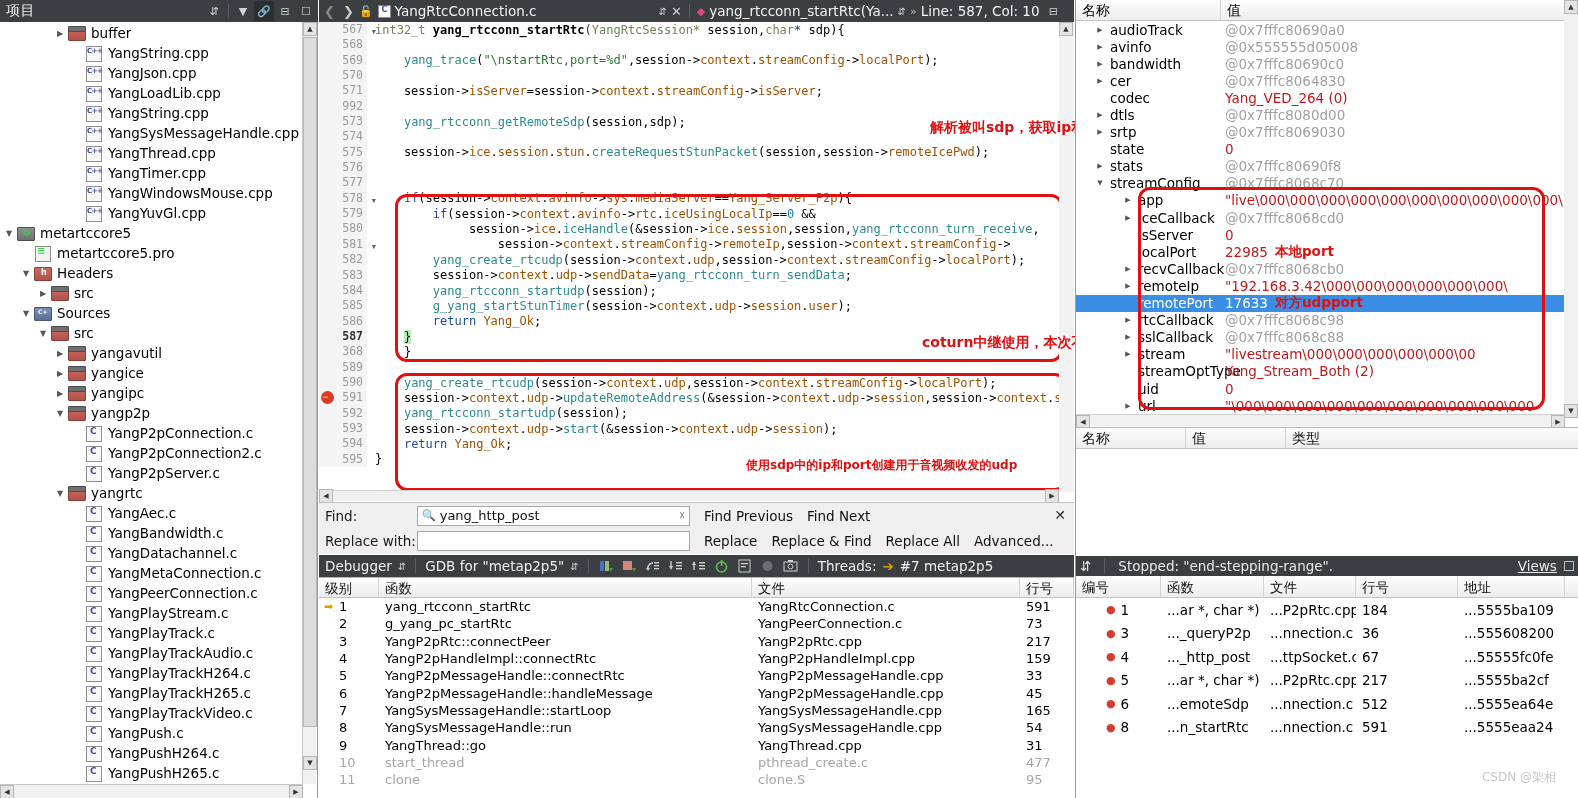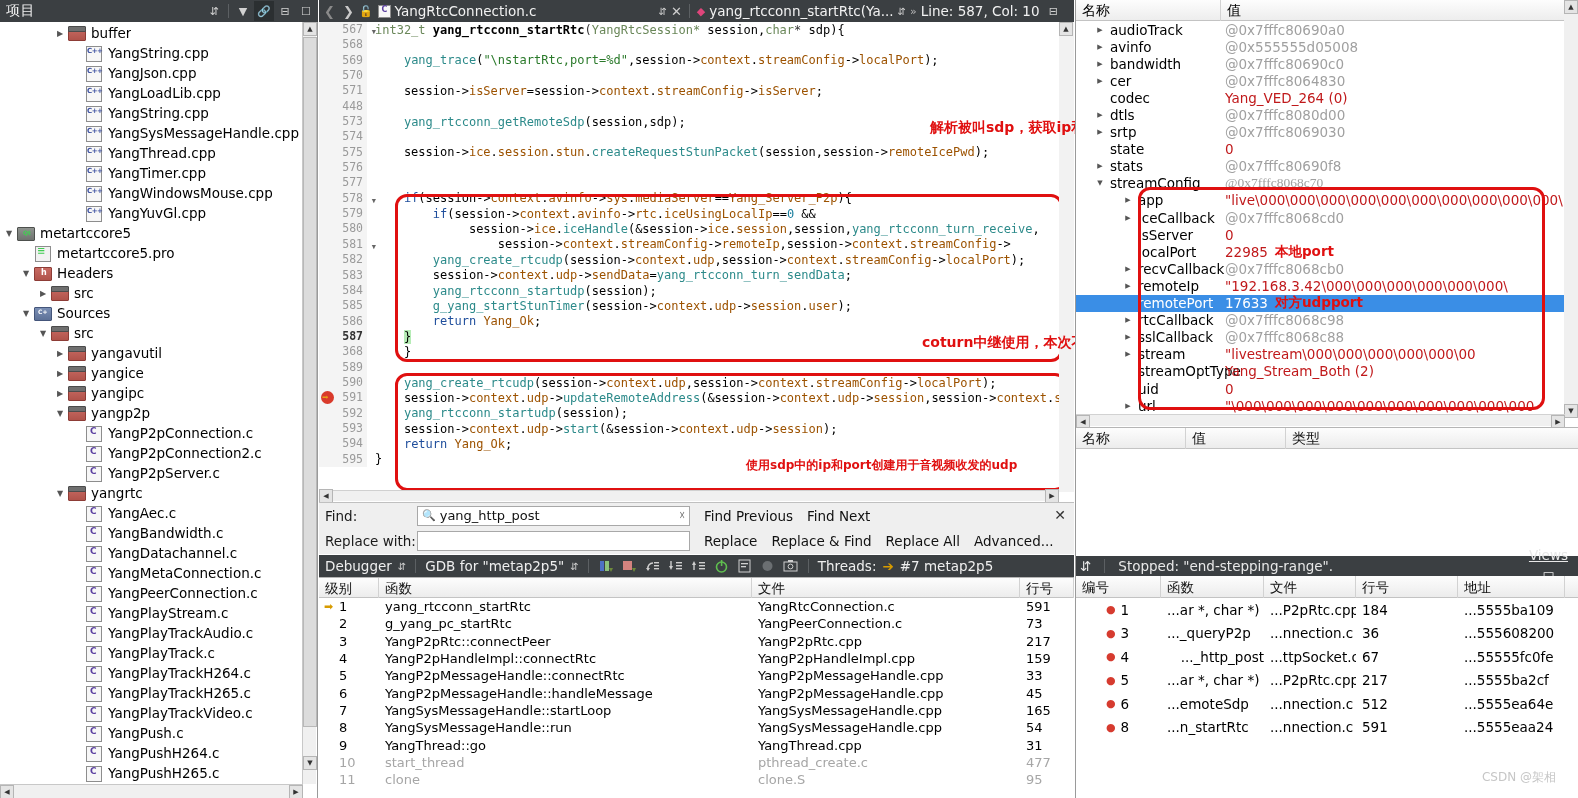--- a/index.html
+++ b/index.html
@@ -292,21 +292,21 @@
 
   #watch-panel {
     position: absolute; left: 0; top: 427px; width: 503px; height: 126px;
     background: #fff; border-top: 1px solid #b5b5b5;
   }
   #status-bar {
     position: absolute; left: 0; top: 556px; width: 503px; height: 20px;
     padding-left: 4px; font-size: 13.5px; justify-content: space-between;
   }
   #status-bar .left { display: flex; align-items: center; gap: 10px; }
-  #status-bar .right { display: flex; align-items: center; gap: 6px; padding-right: 11px; flex-direction: column; }
+  #status-bar .right { display: flex; align-items: center; gap: 6px; padding-right: 4px; }
   #status-bar .views { text-decoration: underline; }
 
   #bp-panel {
     position: absolute; left: 0; top: 576px; width: 503px; height: 222px; background: #fff;
   }
   .bprow { display: flex; height: 23.5px; align-items: center; font-size: 13.5px; }
   .bprow .c { padding-left: 6px; white-space: nowrap; overflow: hidden; }
   .bpdot { color: #d63b2f; font-size: 11px; margin-right: 5px; }
 
   #watermark {
@@ -478,26 +478,26 @@
           <span class="tlabel">YangPeerConnection.c</span>
         </div>
         <div class="trow" style="padding-left: 70px;">
           <span class="arrow "></span>
           <span class="ico cfile"></span>
           <span class="tlabel">YangPlayStream.c</span>
         </div>
         <div class="trow" style="padding-left: 70px;">
           <span class="arrow "></span>
           <span class="ico cfile"></span>
+          <span class="tlabel">YangPlayTrack.c</span>
+        </div>
+        <div class="trow" style="padding-left: 70px;">
+          <span class="arrow "></span>
+          <span class="ico cfile"></span>
           <span class="tlabel">YangPlayTrackAudio.c</span>
-        </div>
-        <div class="trow" style="padding-left: 70px;">
-          <span class="arrow "></span>
-          <span class="ico cfile"></span>
-          <span class="tlabel">YangPlayTrack.c</span>
         </div>
         <div class="trow" style="padding-left: 70px;">
           <span class="arrow "></span>
           <span class="ico cfile"></span>
           <span class="tlabel">YangPlayTrackH264.c</span>
         </div>
         <div class="trow" style="padding-left: 70px;">
           <span class="arrow "></span>
           <span class="ico cfile"></span>
           <span class="tlabel">YangPlayTrackH265.c</span>
@@ -556,21 +556,21 @@
       <span class="tbtn">⊟</span>
     </div>
 
     <div id="gutter-bg"></div>
     <div id="code-area">
         <div class="codeline"><span class="gutter">567<span class="fold">▼</span></span><span class="codetext"><span class="typ">int32_t</span> <span class="fn">yang_rtcconn_startRtc</span><span class="op">(</span><span class="typ">YangRtcSession*</span> session,<span class="typ">char</span><span class="op">*</span> sdp){</span></div>
         <div class="codeline"><span class="gutter">568</span><span class="codetext"></span></div>
         <div class="codeline"><span class="gutter">569</span><span class="codetext">    <span class="call">yang_trace</span>(<span class="str">"\nstartRtc,port=%d"</span>,session-&gt;<span class="var">context</span>.<span class="var">streamConfig</span>-&gt;<span class="var">localPort</span>);</span></div>
         <div class="codeline"><span class="gutter">570</span><span class="codetext"></span></div>
         <div class="codeline"><span class="gutter">571</span><span class="codetext">    session-&gt;<span class="var">isServer</span>=session-&gt;<span class="var">context</span>.<span class="var">streamConfig</span>-&gt;<span class="var">isServer</span>;</span></div>
-        <div class="codeline"><span class="gutter">448</span><span class="codetext"></span></div>
+        <div class="codeline"><span class="gutter">992</span><span class="codetext"></span></div>
         <div class="codeline"><span class="gutter">573</span><span class="codetext">    <span class="call">yang_rtcconn_getRemoteSdp</span>(session,sdp);</span></div>
         <div class="codeline"><span class="gutter">574</span><span class="codetext"></span></div>
         <div class="codeline"><span class="gutter">575</span><span class="codetext">    session-&gt;<span class="var">ice</span>.<span class="var">session</span>.<span class="var">stun</span>.<span class="call">createRequestStunPacket</span>(session,session-&gt;<span class="var">remoteIcePwd</span>);</span></div>
         <div class="codeline"><span class="gutter">576</span><span class="codetext"></span></div>
         <div class="codeline"><span class="gutter">577</span><span class="codetext"></span></div>
         <div class="codeline"><span class="gutter">578<span class="fold">▼</span></span><span class="codetext">    <span class="plain">if</span>(session-&gt;<span class="var">context</span>.<span class="var">avinfo</span>-&gt;<span class="var">sys</span>.<span class="var">mediaServer</span>==<span class="var">Yang_Server_P2p</span>){</span></div>
         <div class="codeline"><span class="gutter">579</span><span class="codetext">        <span class="plain">if</span>(session-&gt;<span class="var">context</span>.<span class="var">avinfo</span>-&gt;<span class="var">rtc</span>.<span class="var">iceUsingLocalIp</span>==<span class="num">0</span> &amp;&amp;</span></div>
         <div class="codeline"><span class="gutter">580</span><span class="codetext">             session-&gt;<span class="var">ice</span>.<span class="call">iceHandle</span>(&amp;session-&gt;<span class="var">ice</span>.<span class="var">session</span>,session,<span class="call">yang_rtcconn_turn_receive</span>,</span></div>
         <div class="codeline"><span class="gutter">581<span class="fold">▼</span></span><span class="codetext">                 session-&gt;<span class="var">context</span>.<span class="var">streamConfig</span>-&gt;<span class="var">remoteIp</span>,session-&gt;<span class="var">context</span>.<span class="var">streamConfig</span>-&gt;</span></div>
         <div class="codeline"><span class="gutter">582</span><span class="codetext">        <span class="call">yang_create_rtcudp</span>(session-&gt;<span class="var">context</span>.<span class="var">udp</span>,session-&gt;<span class="var">context</span>.<span class="var">streamConfig</span>-&gt;<span class="var">localPort</span>);</span></div>
@@ -848,21 +848,21 @@
         <div class="lrow" style="position: relative;">
           <span style="width: 18px; flex: 0 0 auto;"></span>
           <span class="exp">▶</span>
           <span class="lname" style="flex: 0 0 auto; width: 115px; padding-left: 4px;">stats</span>
           <span class="lval" style="padding-left: 4px; overflow: hidden; white-space: nowrap;">@0x7fffc80690f8</span>
         </div>
         <div class="lrow" style="position: relative;">
           <span style="width: 18px; flex: 0 0 auto;"></span>
           <span class="exp">▼</span>
           <span class="lname" style="flex: 0 0 auto; width: 115px; padding-left: 4px;">streamConfig</span>
-          <span class="lval" style="padding-left: 4px; overflow: hidden; white-space: nowrap; font-family: Liberation Serif, serif;">@0x7fffc8068c70</span>
+          <span class="lval" style="padding-left: 4px; overflow: hidden; white-space: nowrap;">@0x7fffc8068c70</span>
         </div>
         <div class="lrow" style="position: relative;">
           <span style="width: 46px; flex: 0 0 auto;"></span>
           <span class="exp">▶</span>
           <span class="lname" style="flex: 0 0 auto; width: 87px; padding-left: 4px;">app</span>
           <span class="lval red" style="padding-left: 4px; overflow: hidden; white-space: nowrap;">"live\000\000\000\000\000\000\000\000\000\000\</span>
         </div>
         <div class="lrow" style="position: relative;">
           <span style="width: 46px; flex: 0 0 auto;"></span>
           <span class="exp">▶</span>
@@ -998,21 +998,21 @@
             <span class="c" style="width: 103px;">..._queryP2p</span>
             <span class="c" style="width: 92px;">...nnection.c</span>
             <span class="c" style="width: 102px;">36</span>
             <span class="c" style="width: 107px;">...555608200</span>
           </div>
           <div class="bprow">
             <span class="c" style="width: 85px; padding-left: 30px; display: flex; align-items: center;">
               <span class="bpdot">●</span>
               <span>4</span>
             </span>
-            <span class="c" style="width: 103px; text-align: right;">..._http_post</span>
+            <span class="c" style="width: 103px;">..._http_post</span>
             <span class="c" style="width: 92px;">...ttpSocket.c</span>
             <span class="c" style="width: 102px;">67</span>
             <span class="c" style="width: 107px;">...55555fc0fe</span>
           </div>
           <div class="bprow">
             <span class="c" style="width: 85px; padding-left: 30px; display: flex; align-items: center;">
               <span class="bpdot">●</span>
               <span>5</span>
             </span>
             <span class="c" style="width: 103px;">...ar *, char *)</span>

